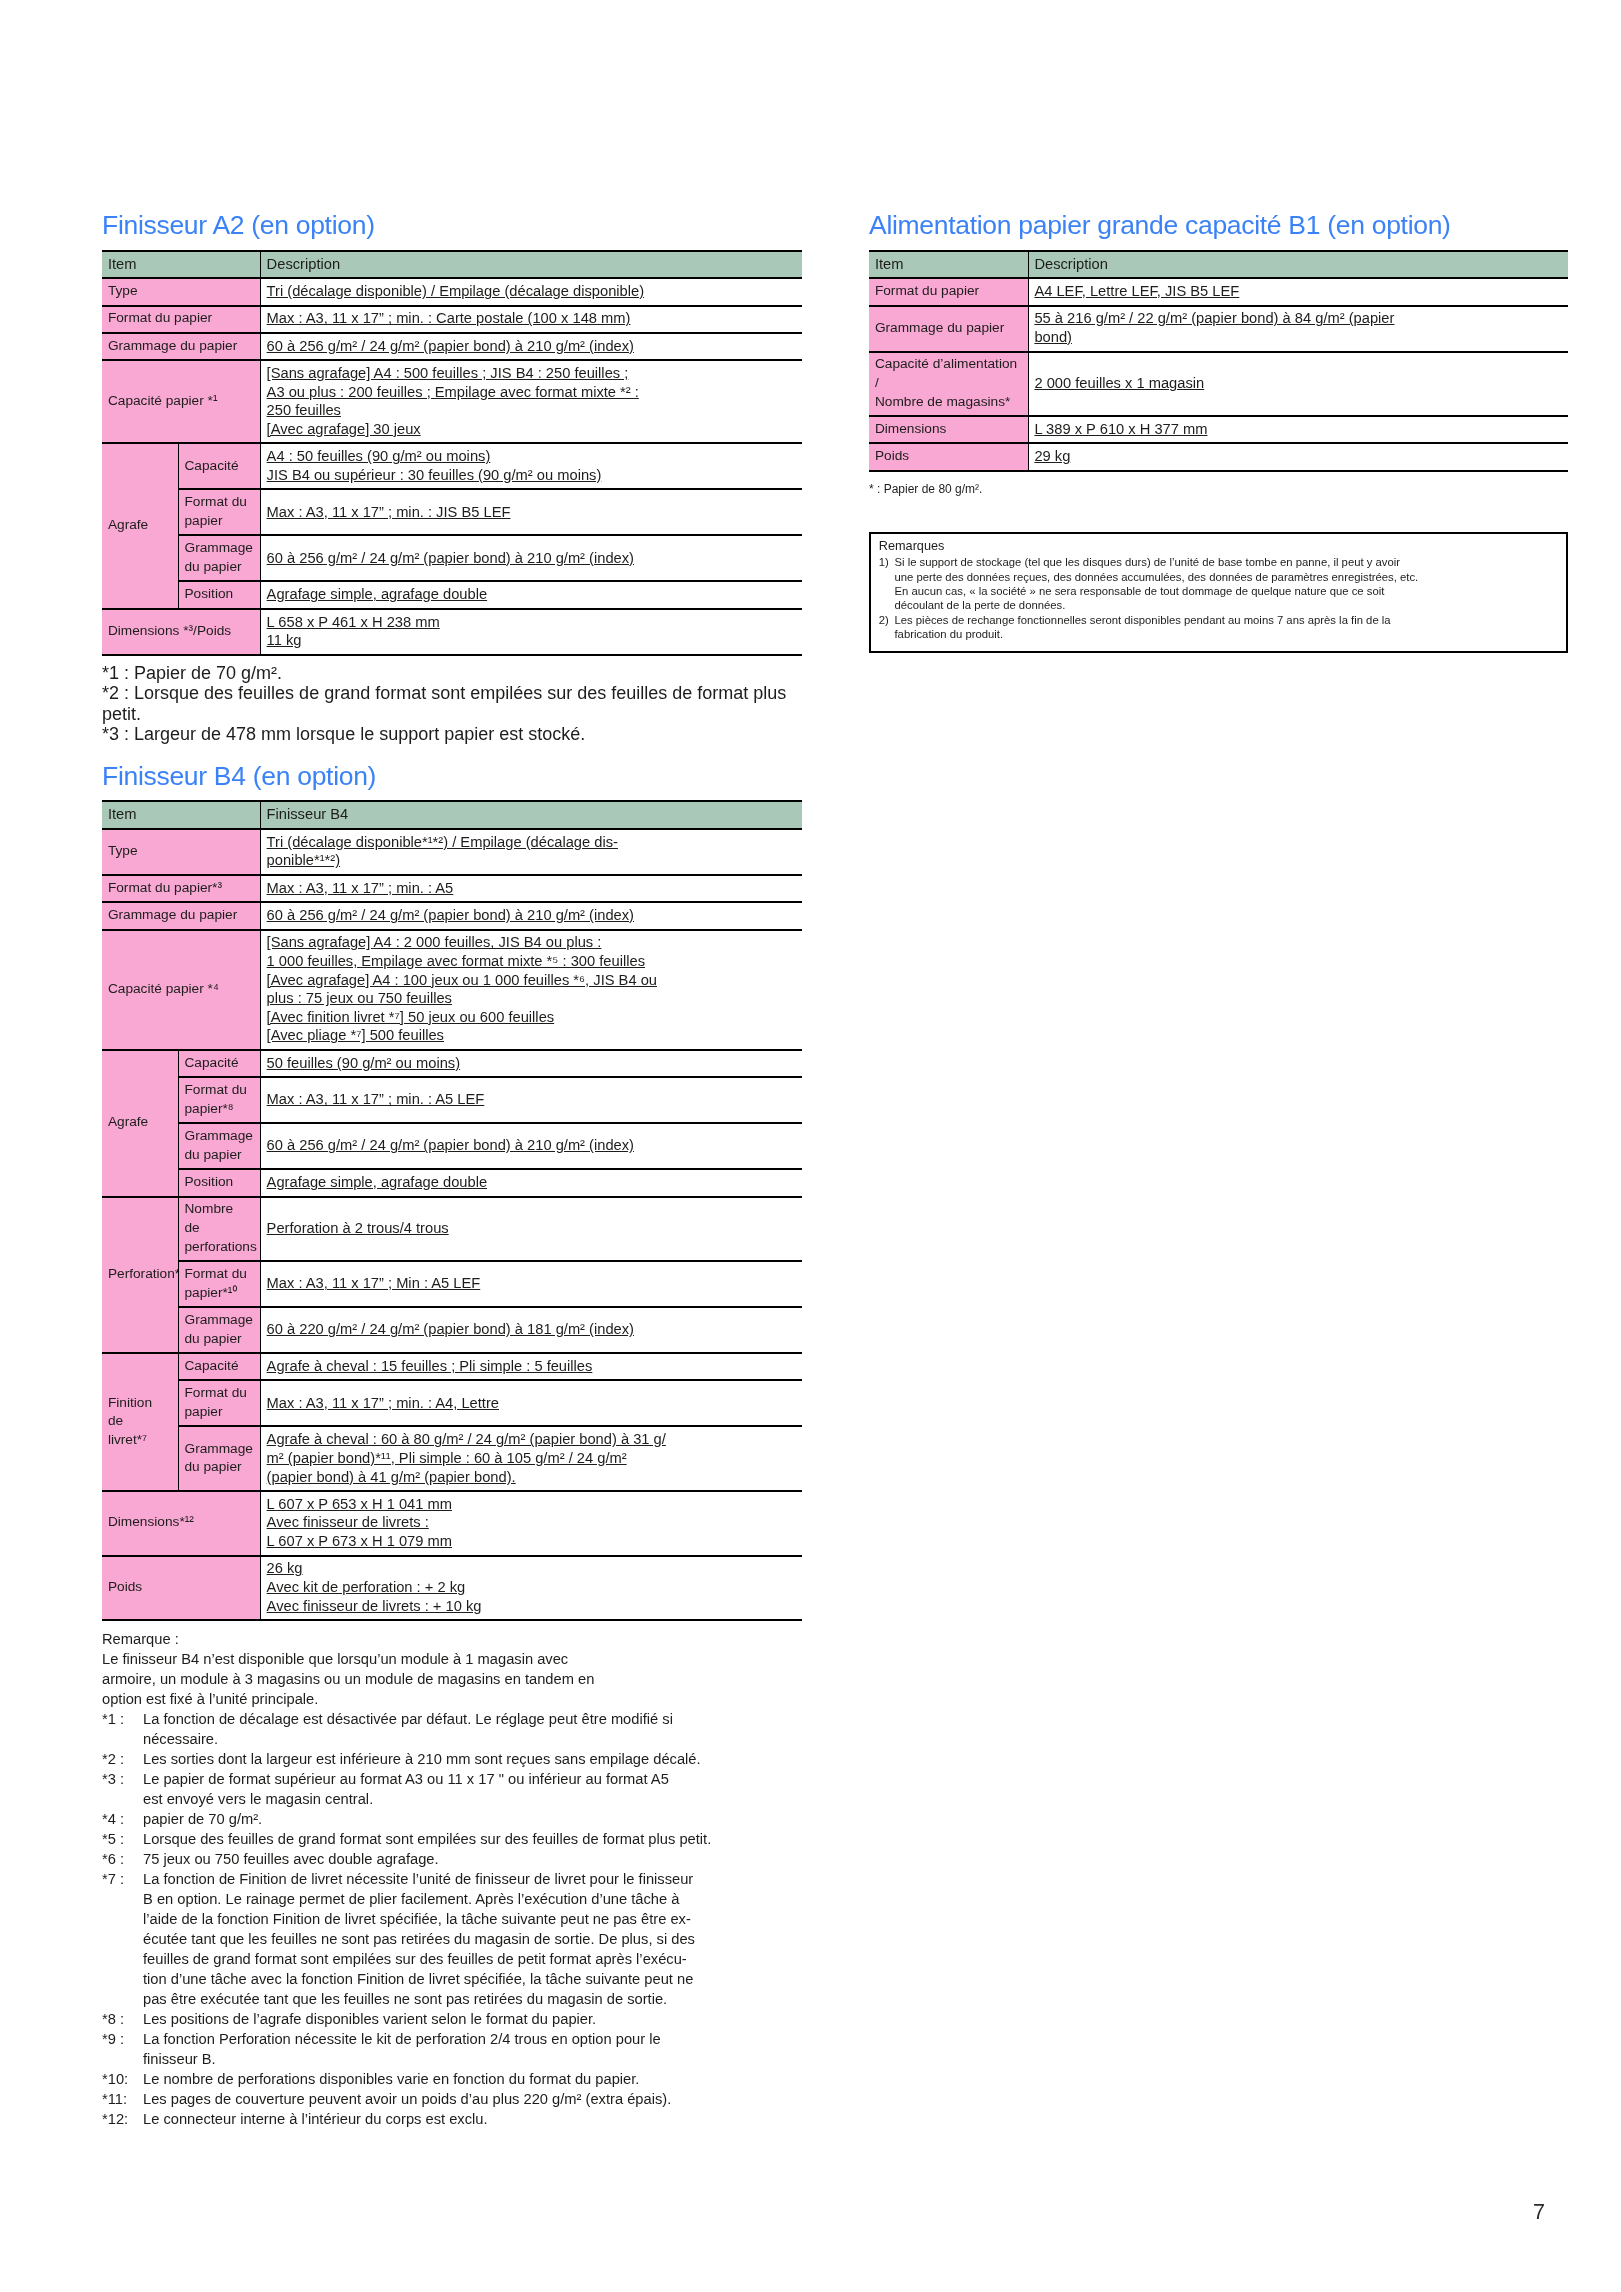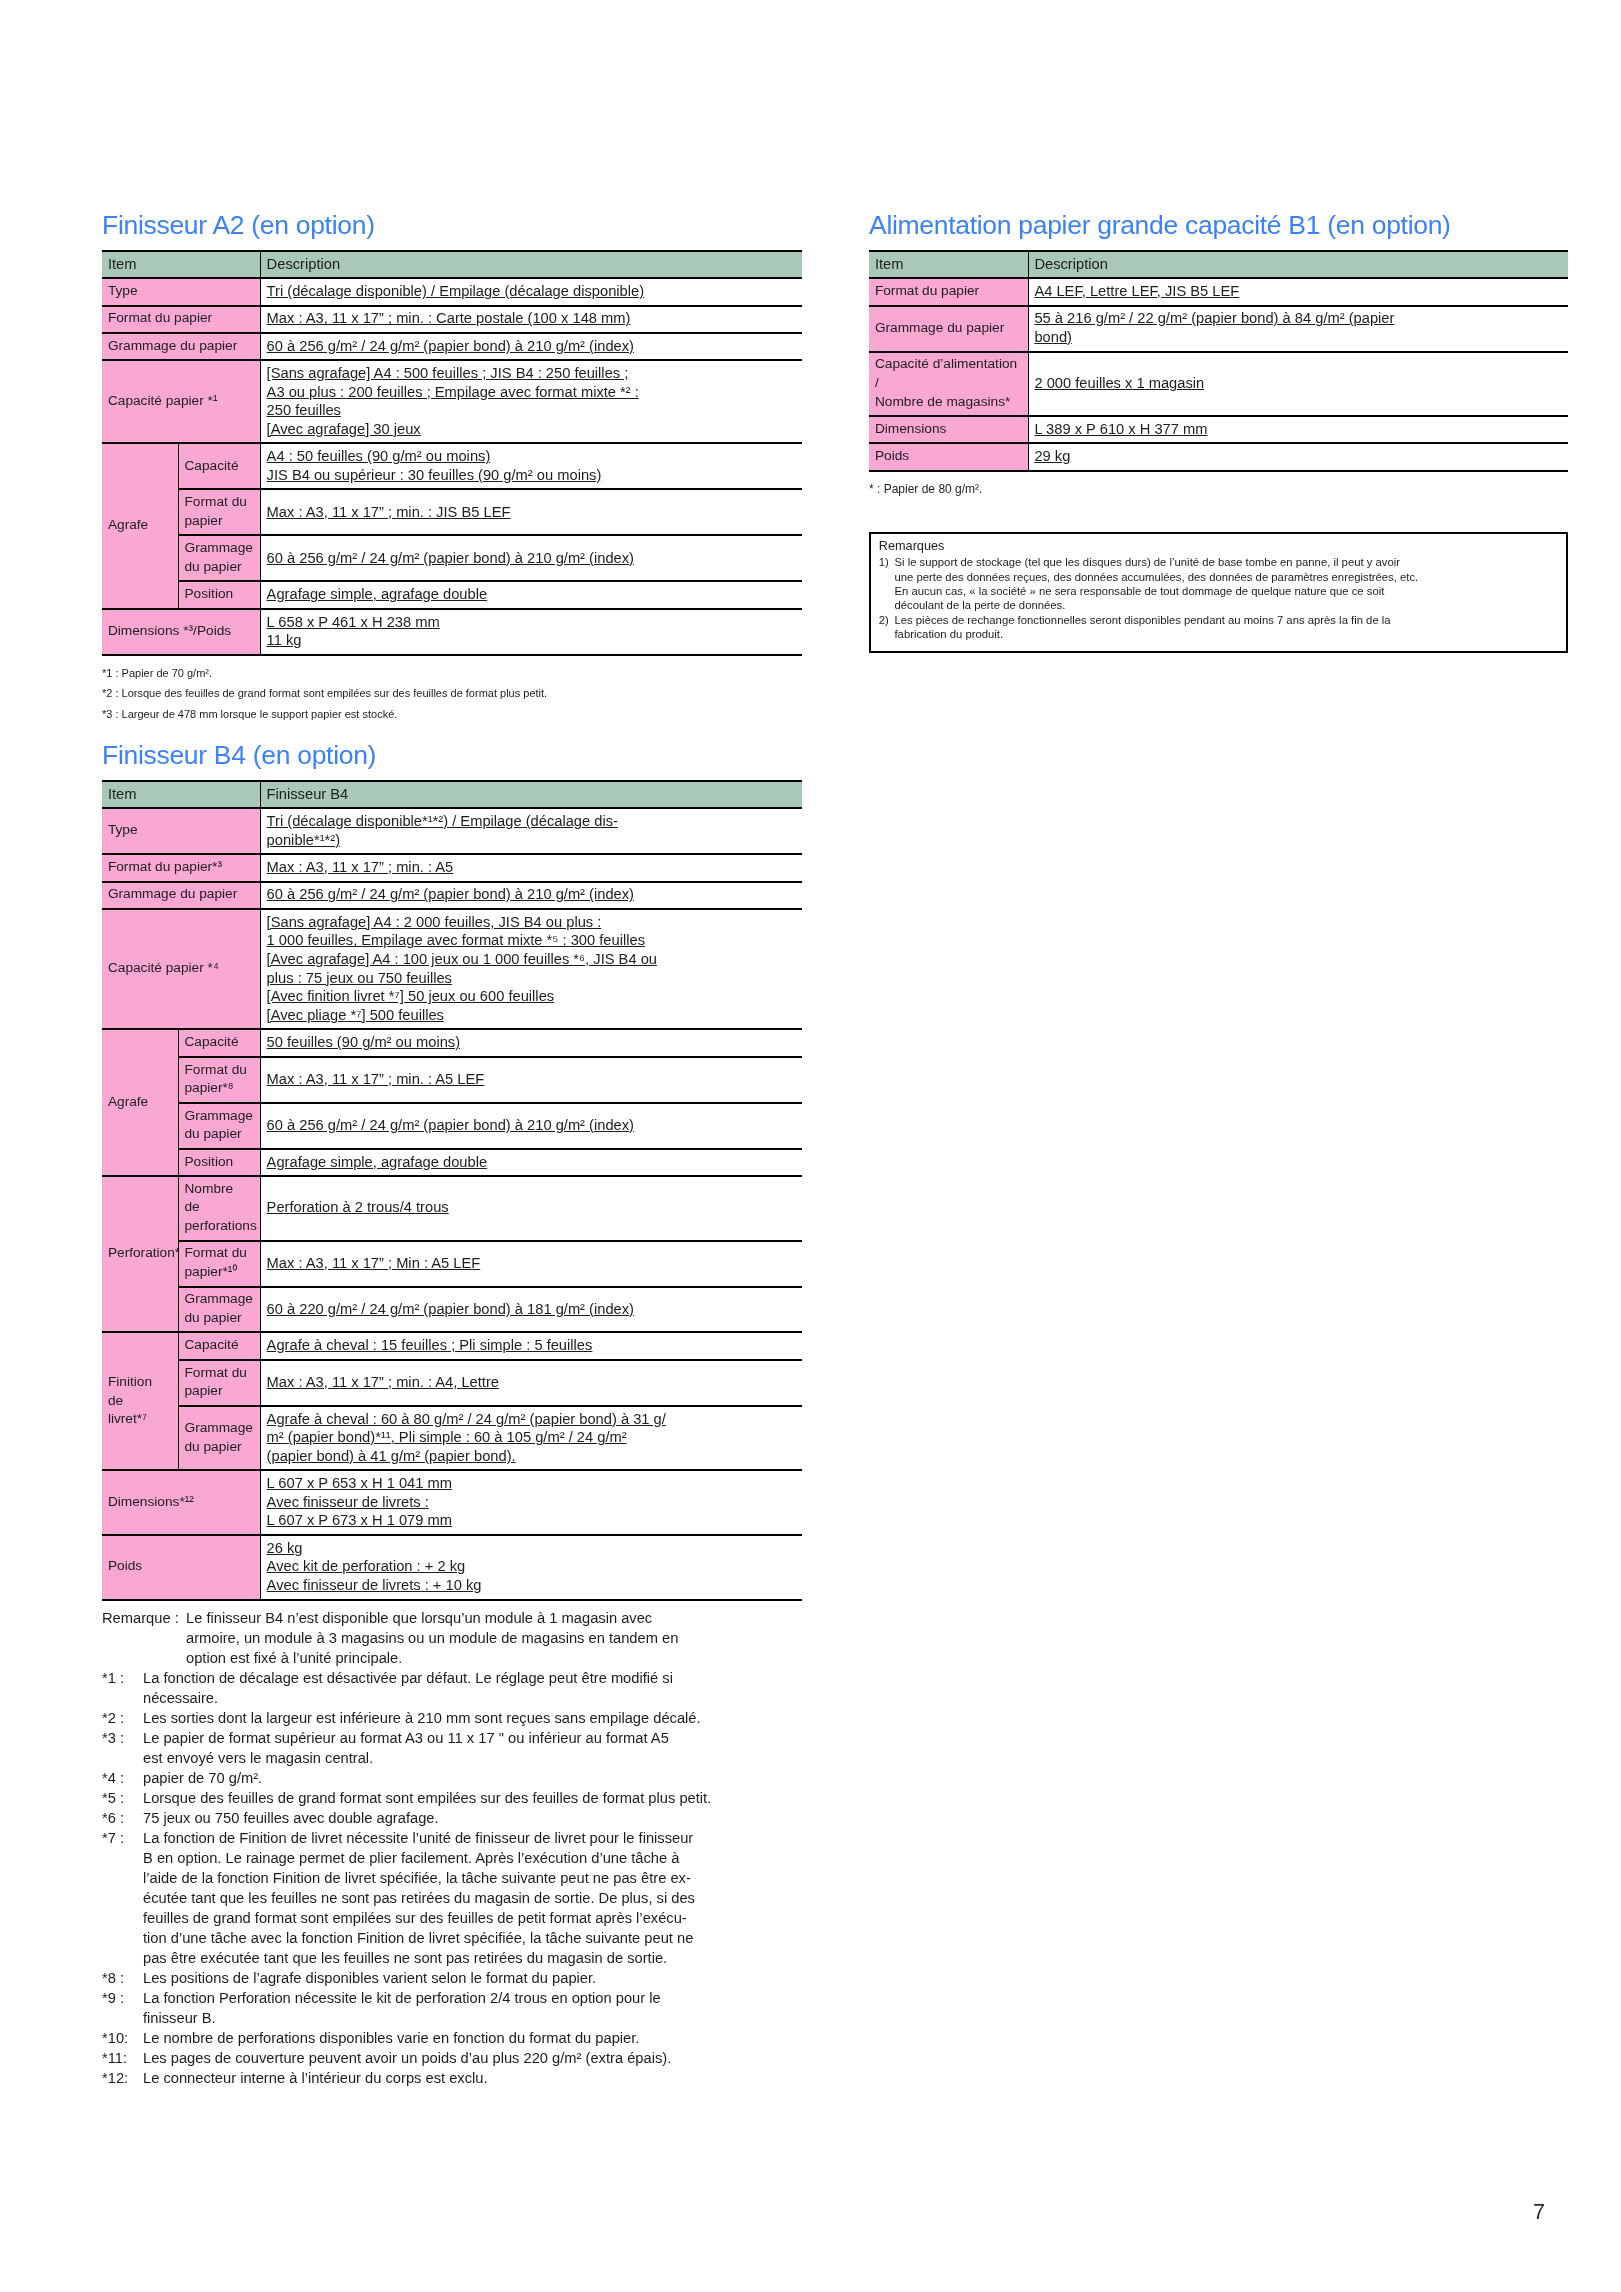--- a/index.html
+++ b/index.html
@@ -35,25 +35,25 @@
   .spec th { background:#a9c8b8; }
   .spec th.ci { border-right:1.5px solid #000; }
   td.item, td.grp, td.sub {
     background:#f9a8d4; font-size:13.7px; white-space:pre-line;
     border-right:1.5px solid #000;
   }
   td.desc { white-space:pre-line;text-decoration:underline; }
   tr.sec > td, td.grp { border-bottom:2.9px solid #000; }
   tr.last > td { border-bottom:none; }
 
-  .fn { margin-top:6.9px; font-size:11px; line-height:20.6px; }
+  .fn { margin-top:6.9px; font-size:18px; line-height:20.6px; }
   .fn-line { white-space:pre-line; }
 
   .notes { margin-top:7.8px; font-size:14.7px; line-height:20px; }
-  .remark { display:flex; }
+  .remark { display:flex;flex-direction:column; }
   .remark-label { width:84px; flex:none; }
   .remark-text { flex:1; white-space:pre-line; }
   .ft { display:flex; }
   .ft-m { width:41px; flex:none; white-space:pre; }
   .ft-t { flex:1; white-space:pre-line; }
 
   .b1-fn { margin-top:7.8px; font-size:12px; line-height:19.6px; }
 
   .rembox {
     margin-top:33px; border:2px solid #000000;

